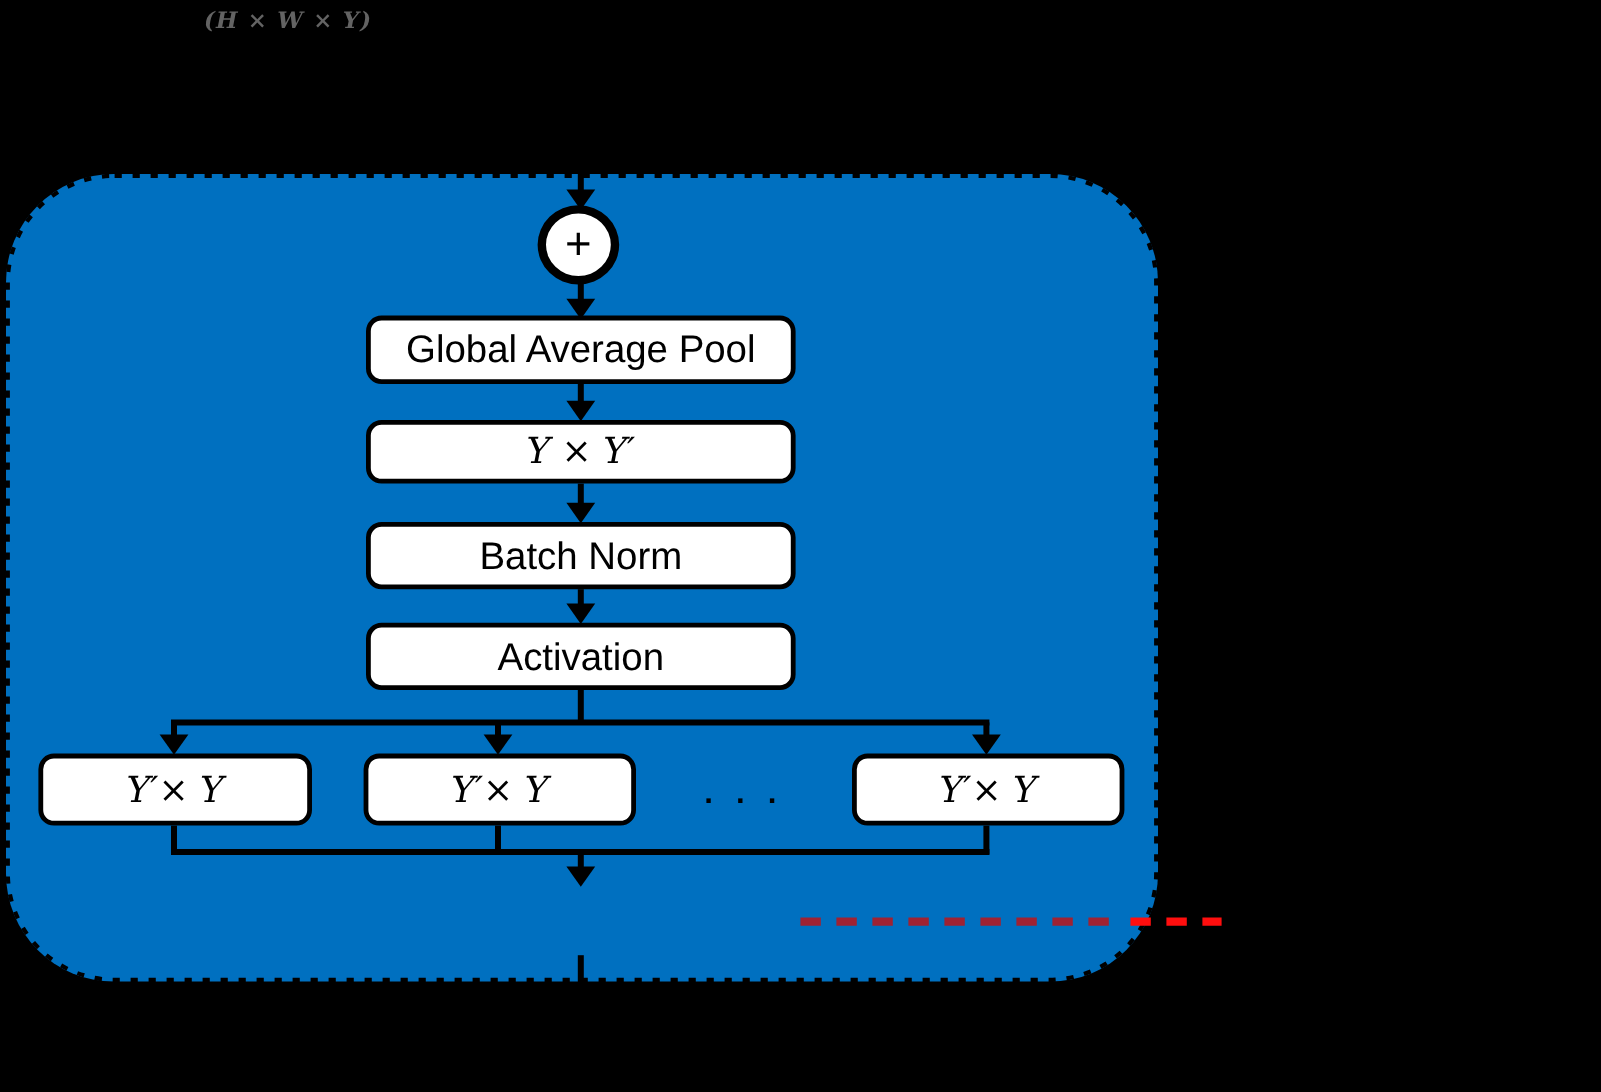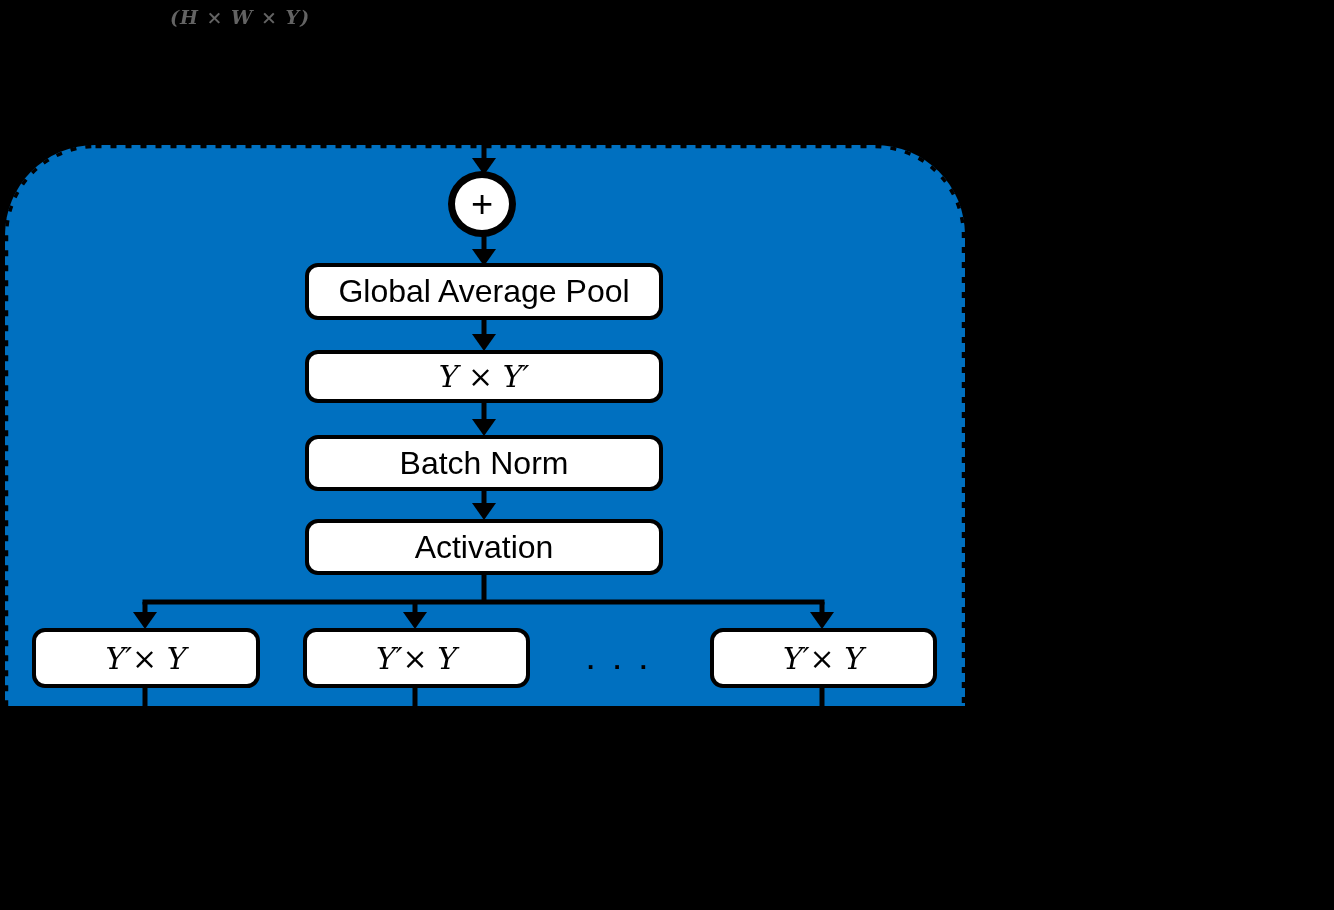--- a/index.html
+++ b/index.html
@@ -11,21 +11,21 @@
     --connector: #000000;
     --red_on_panel: #9F2233;
     --red_on_black: #FF0E0E;
     --input_label_color: #636363;
   }
   * { margin: 0; padding: 0; box-sizing: border-box; }
   html, body { background: var(--background); }
   #stage {
     position: relative;
     width: 1334px;
-    height: 706px;
+    height: 910px;
     background: var(--background);
     overflow: hidden;
     font-family: "Liberation Sans", sans-serif;
   }
   #input-dims-label {
     position: absolute;
     left: 170px;
     top: 6px;
     color: var(--input_label_color);
     font-family: "DejaVu Serif", serif;

